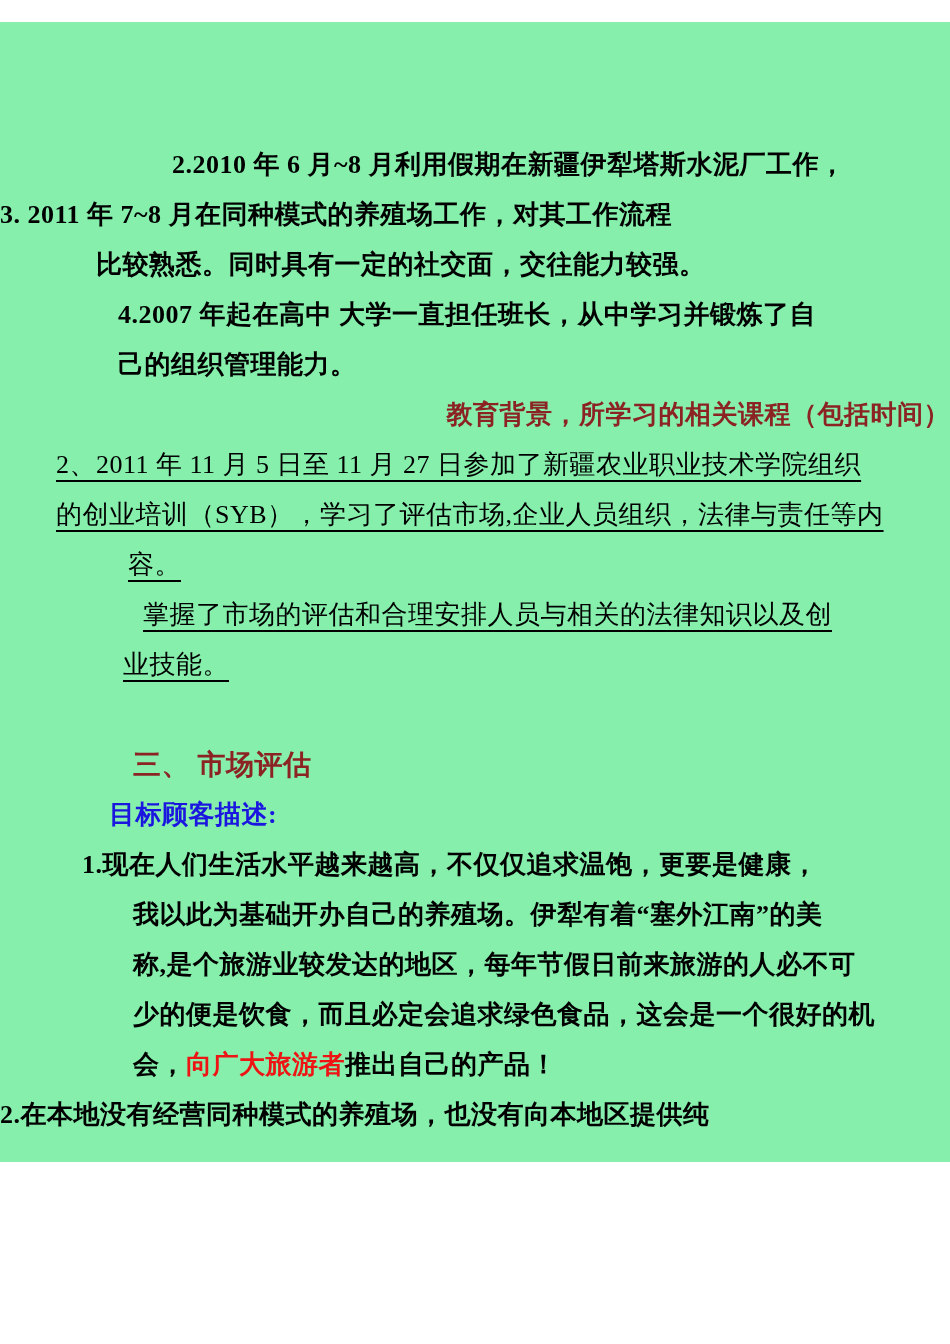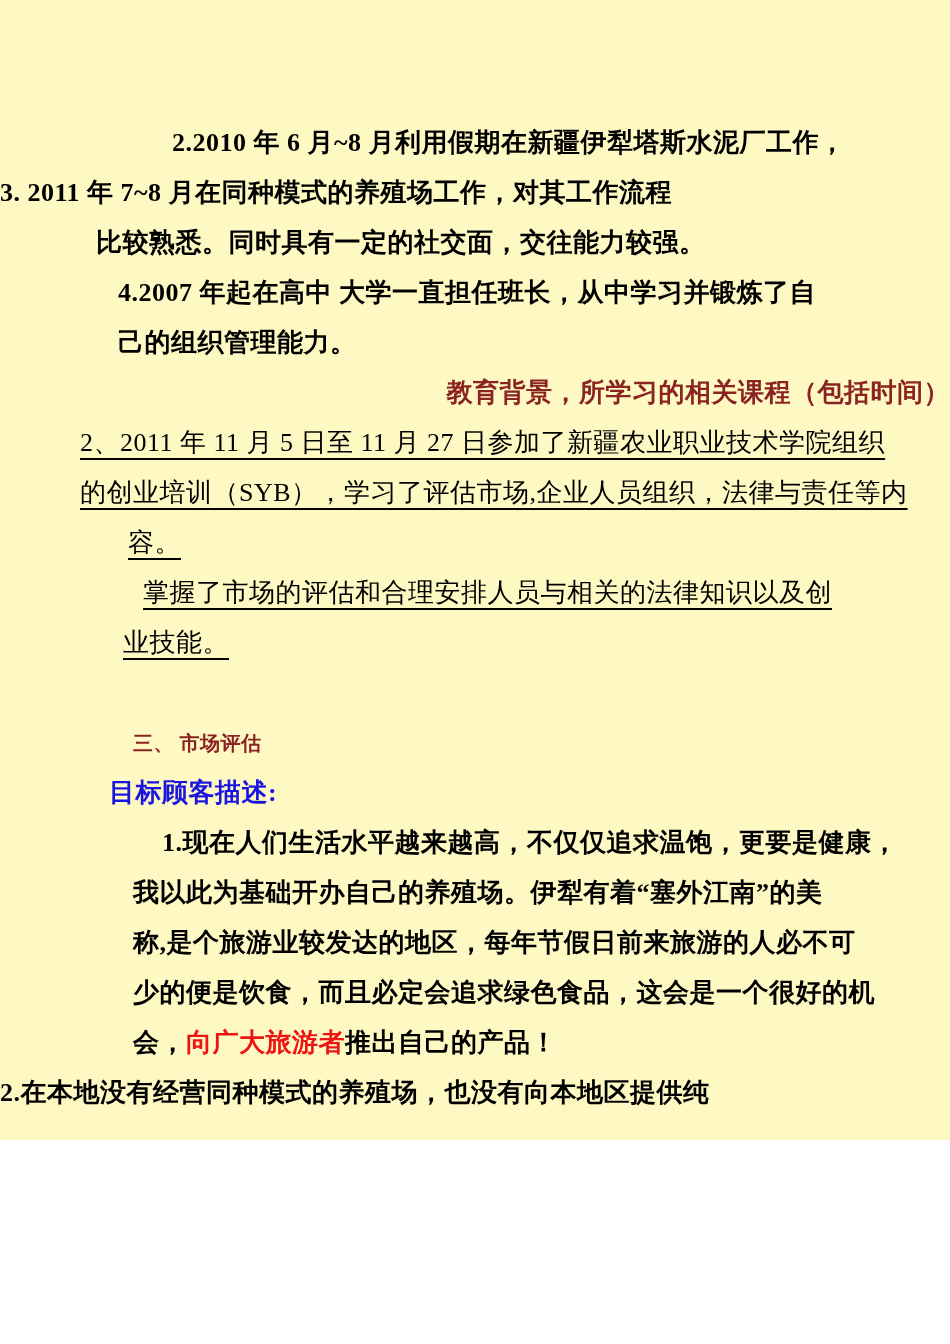--- a/index.html
+++ b/index.html
@@ -4,24 +4,25 @@
 <style>
   html, body {
     margin: 0;
     padding: 0;
     background: #ffffff;
   }
   .page {
     position: relative;
     width: 950px;
     height: 1140px;
-    background: #fef9c3;
+    background: #86efac;
     overflow: hidden;
     font-family: "Liberation Serif", "DejaVu Serif", serif;
     color: #000000;
+    margin-top: 22px;
   }
   .doc {
     position: absolute;
     top: 118px;
     left: 0;
     right: 0;
   }
   .ln {
     height: 50px;
     line-height: 50px;
@@ -32,33 +33,33 @@
   .b { font-weight: bold; }
   .u {
     font-weight: normal;
     text-decoration: underline;
     text-decoration-thickness: 1.5px;
     text-underline-offset: 7px;
   }
   .red-h  { color: var(--heading-red, #8B2323); }
   .blue-h { color: var(--heading-blue, #1A16E0); }
   .red    { color: var(--inline-red, #EE1414); }
-  .h-lg   { font-size: 20px; }
+  .h-lg   { font-size: 28px; }
 
   .x96  { padding-left: 96px; }
   .x123 { padding-left: 123px; }
   .x128 { padding-left: 128px; }
-  .x130 { padding-left: 80px; }
+  .x130 { padding-left: 56px; }
   .x131 { padding-left: 109px; }
   .x133 { padding-left: 133px; }
   .x140 { }
   .x143 { padding-left: 143px; }
   .x145 { padding-left: 81px; text-align: right; }
   .x153 { padding-left: 118px; }
-  .x165 { padding-left: 110px; text-align: center; }
+  .x165 { padding-left: 82px; }
   .x167 { }
   .x172 { padding-left: 172px; }
 
   .page-number {
     position: absolute;
     top: 1236px;
     left: 818px;
     font-size: 21px;
     line-height: 28px;
     font-weight: normal;

